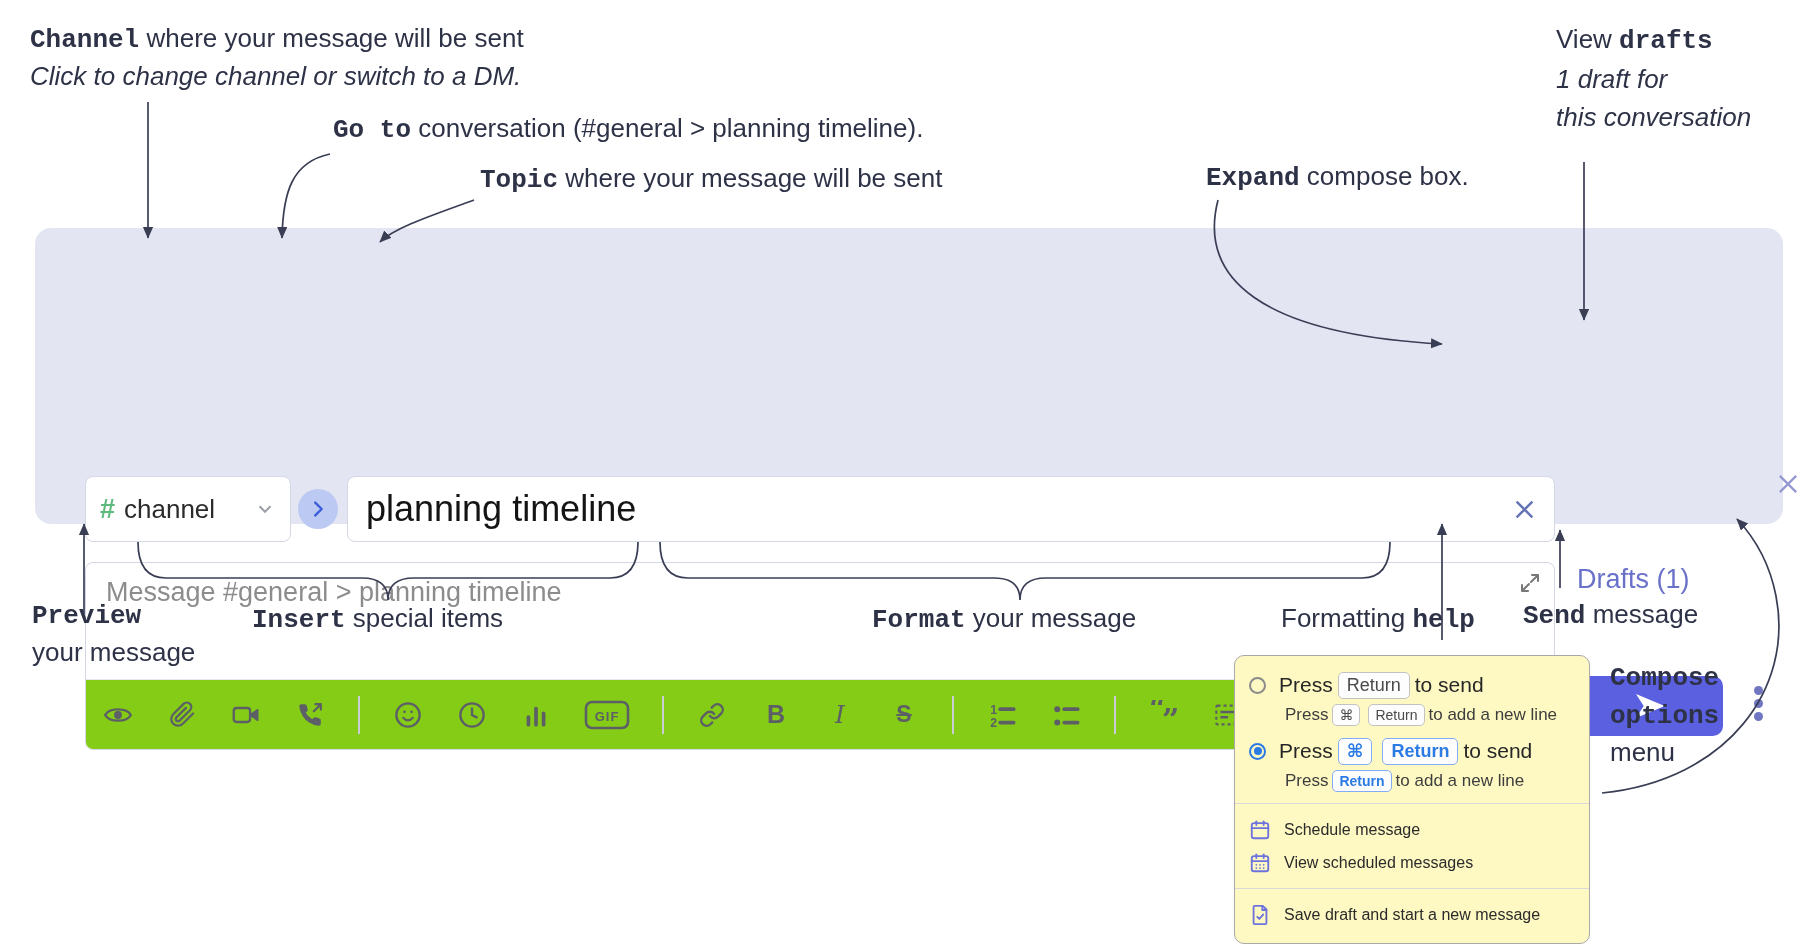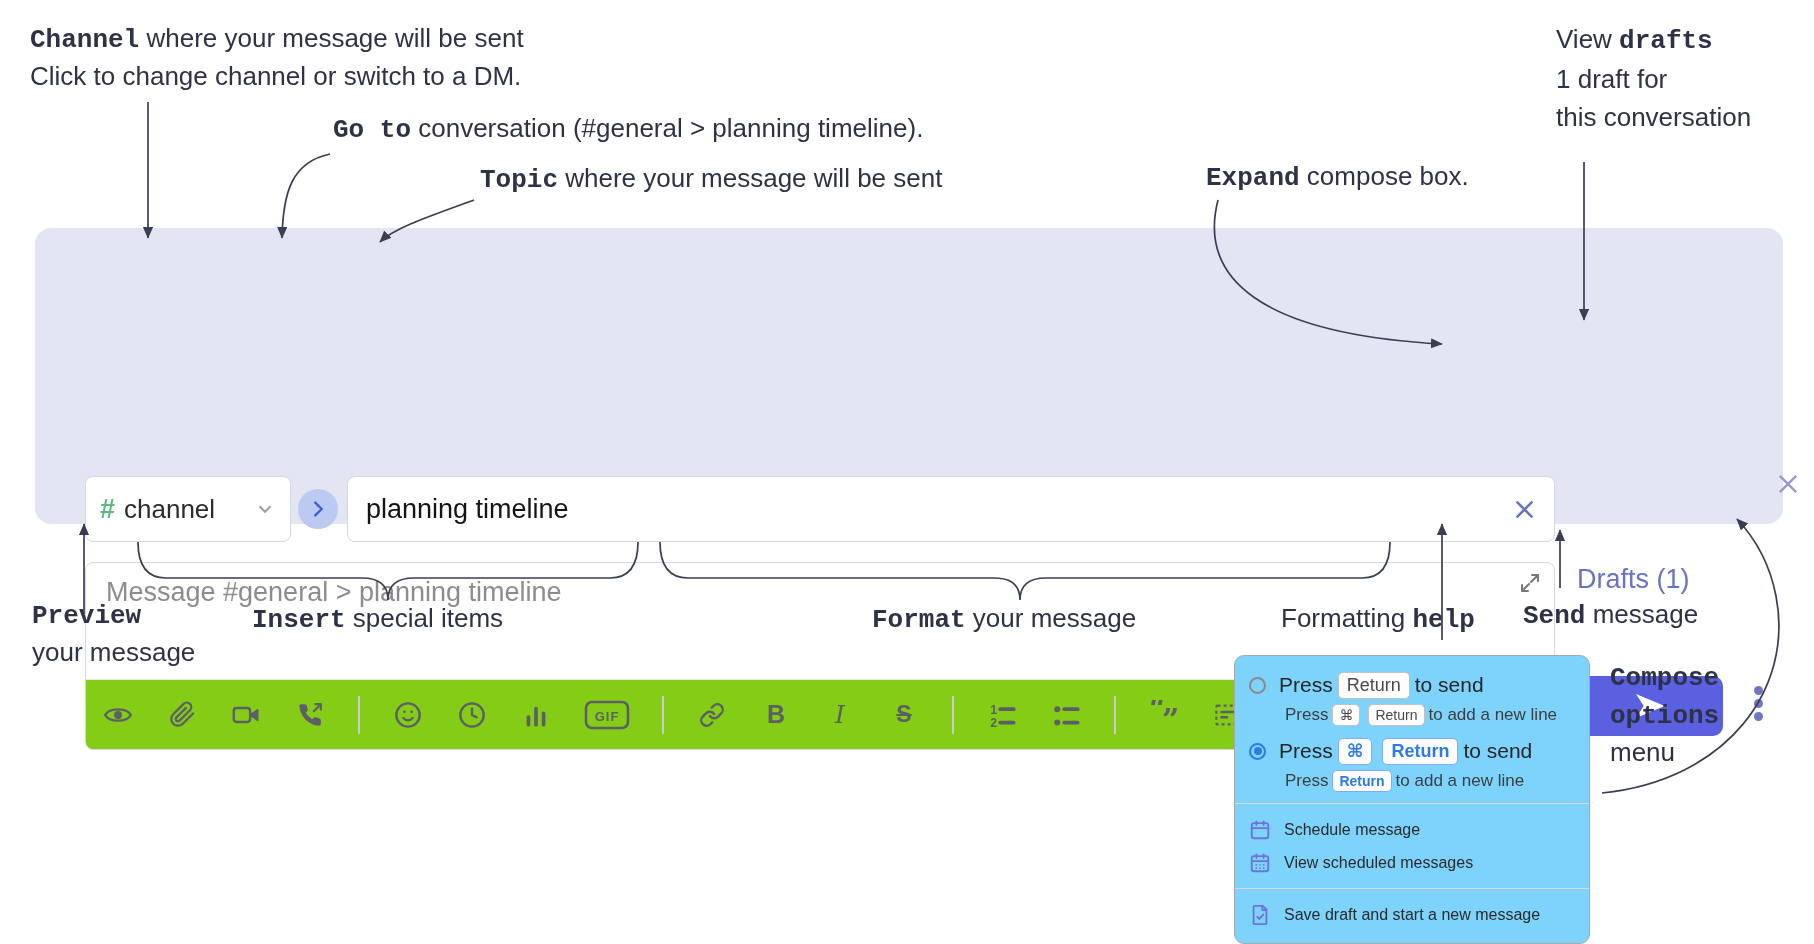--- a/index.html
+++ b/index.html
@@ -3,32 +3,32 @@
 <meta charset="utf-8">
 <style>
   html,body{margin:0;padding:0;background:#ffffff;}
   .page{
     position:relative;width:1814px;height:944px;background:#ffffff;overflow:hidden;
     font-family:"Liberation Sans","DejaVu Sans",sans-serif;color:#2e3247;
   }
   
   .ann{position:absolute;font-size:26px;line-height:36px;white-space:nowrap;color:#2e3247;}
   .ann b{font-weight:700;font-family:Liberation Mono, monospace;}
-  .ann .it{}
+  .ann .it{font-style:italic;}
   
   .compose{position:absolute;left:35px;top:228px;width:1748px;height:296px;
     background:#e3e5f3;border-radius:16px;}
   .whitebox{position:absolute;background:#ffffff;border:1px solid #d4d7e5;border-radius:8px;box-sizing:border-box;}
   .channel-box{left:50px;top:248px;width:206px;height:66px;display:flex;align-items:center;padding:0 14px;cursor:pointer;}
   .hash{color:#5cba7d;font-weight:700;font-size:27px;margin-right:9px;}
   .channel-name{font-size:26px;color:#2b2b2b;font-weight:500;flex:1;}
   .goto-circle{position:absolute;left:263px;top:261px;width:40px;height:40px;border-radius:50%;
     background:#bcc9f2;border:none;display:flex;align-items:center;justify-content:center;cursor:pointer;padding:0;}
   .topic-box{left:312px;top:248px;width:1208px;height:66px;display:flex;align-items:center;padding:0 16px 0 18px;}
-  .topic-text{font-size:27px;color:#141414;flex:1;}
+  .topic-text{font-size:36px;color:#141414;flex:1;}
   .message-box{left:50px;top:334px;width:1470px;height:188px;overflow:hidden;padding:0;}
   .placeholder{position:absolute;left:20px;top:14px;font-size:27px;color:#8c8c8c;}
   .expand-ic{position:absolute;right:12px;top:8px;}
   .toolbar{position:absolute;left:0;bottom:0;width:100%;height:70px;background:#84cc16;
     border-top:1px solid #e6e8f0;display:flex;align-items:center;gap:32px;padding-left:16px;box-sizing:border-box;}
   .tb{width:32px;height:32px;display:flex;align-items:center;justify-content:center;border:none;background:none;
     color:#5c5f66;padding:0;cursor:pointer;flex:0 0 auto;}
   .tb svg{stroke:currentColor;}
   .tb-gif{width:46px;}
   .tbdiv{width:2px;height:38px;background:#c9ccd6;flex:0 0 auto;}
@@ -38,21 +38,21 @@
   .glyph-math{font-family:"DejaVu Serif","Liberation Serif",serif;font-style:italic;font-size:23px;color:#5c5f66;}
   .glyph-q{font-size:24px;font-weight:600;color:#5c5f66;}
   .tb-help{margin-left:14px;}
   .drafts-link{position:absolute;left:1542px;top:336px;font-size:27px;color:#6a71c8;font-weight:500;cursor:pointer;}
   .send-btn{position:absolute;left:1542px;top:448px;width:146px;height:60px;border-radius:10px;
     background:#5a60e0;border:none;display:flex;align-items:center;justify-content:center;cursor:pointer;}
   .ellipsis{position:absolute;left:1719px;top:458px;display:flex;flex-direction:column;gap:4px;cursor:pointer;}
   .ellipsis i{width:9px;height:9px;border-radius:50%;background:#7076c2;}
   .close-x{position:absolute;left:1738px;top:242px;width:30px;height:30px;border:none;background:none;padding:0;cursor:pointer;}
   
-  .popup{position:absolute;left:1234px;top:655px;width:356px;background:#7dd3fc;border:1.5px solid #a8a8a8;
+  .popup{position:absolute;left:1234px;top:655px;width:356px;background:#fef9c3;border:1.5px solid #a8a8a8;
     border-radius:10px;box-sizing:border-box;padding:13px 16px 12px 14px;color:#262626;}
   .opt-row{display:flex;align-items:center;font-size:21px;height:32px;}
   .opt-sub{display:flex;align-items:center;font-size:17px;color:#3e3e3e;height:27px;margin-left:36px;}
   .radio{width:17px;height:17px;border-radius:50%;border:2px solid #8a8a8a;margin-right:13px;flex:0 0 auto;box-sizing:border-box;}
   .radio.sel{border-color:#2c7be5;position:relative;}
   .radio.sel::after{content:"";position:absolute;left:2.5px;top:2.5px;width:8px;height:8px;border-radius:50%;background:#2c7be5;}
   .kbd{display:inline-block;border:1.5px solid #c2c2c2;border-radius:5px;background:#fdfdfd;
     padding:0 8px;margin:0 5px;font-size:18px;line-height:25px;color:#4a4a4a;}
   .kbd.sm{font-size:14px;line-height:20px;padding:0 6px;margin:0 4px;}
   .kbd.blue{border-color:#84acf4;color:#2c7be5;font-weight:600;}

